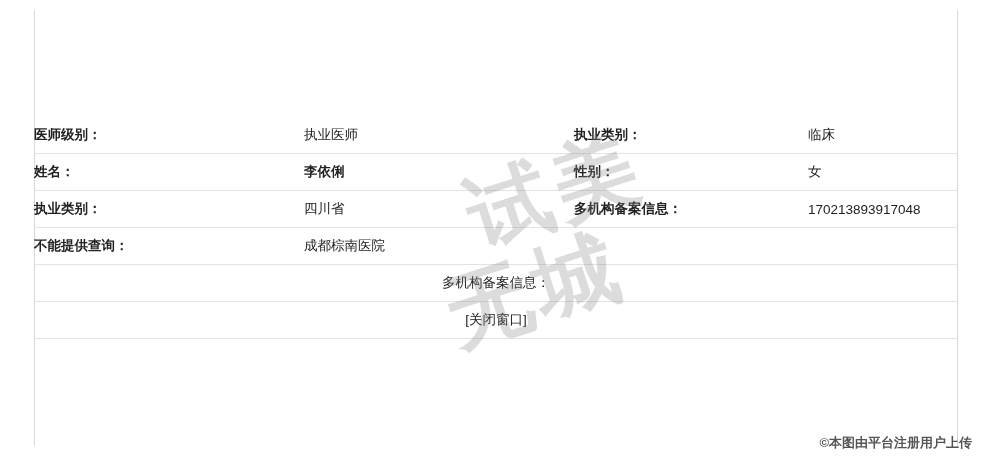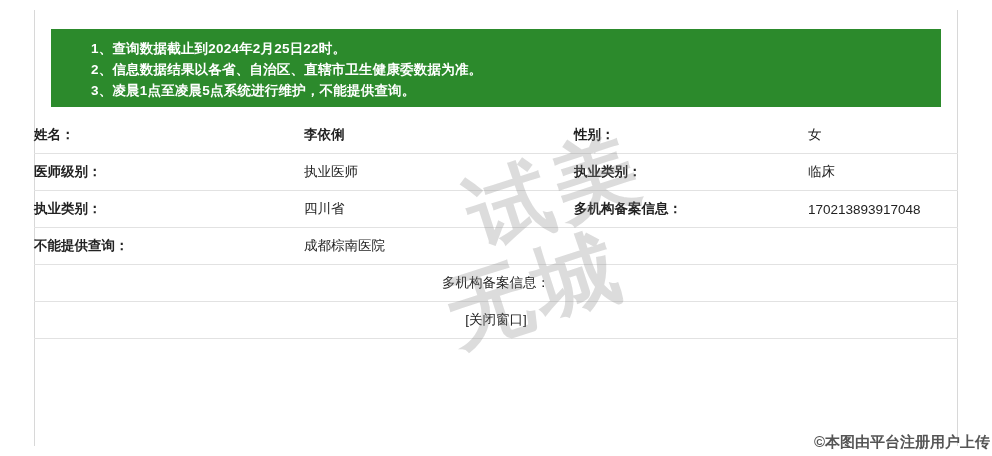--- a/index.html
+++ b/index.html
@@ -122,54 +122,49 @@
     color: rgba(140,140,140,0.30);
     transform: rotate(-18deg);
     letter-spacing: 6px;
     line-height: 96px;
     white-space: nowrap;
   }
   .wm1 { position: absolute; left: 50px; top: 0px; }
   .wm2 { position: absolute; left: 0px; top: 88px; }
   .footer-note {
     position: absolute;
-    right: 2px;
+    right: 20px;
     bottom: 4px;
-    font-size: 15px;
+    font-size: 13px;
     color: #555555;
     font-weight: bold;
     white-space: nowrap;
   }
 </style>
 </head>
 <body>
 
 <div id="page">
 
   <div id="content-frame"></div>
 
-  <div class="notice-box">
-    <div class="notice-line">1、查询数据截止到2024年2月25日22时。</div>
-    <div class="notice-line">2、信息数据结果以各省、自治区、直辖市卫生健康委数据为准。</div>
-    <div class="notice-line">3、凌晨1点至凌晨5点系统进行维护，不能提供查询。</div>
-  </div>
 
   <table class="info-table">
     <tbody>
         <tr>
+      <td class="c1 lbl">医师级别：</td>
+      <td class="c2 val">执业医师</td>
+      <td class="c3 lbl">执业类别：</td>
+      <td class="c4 val">临床</td>
+    </tr>
+    <tr>
       <td class="c1 lbl">姓名：</td>
       <td class="c2 val bold">李依俐</td>
       <td class="c3 lbl">性别：</td>
       <td class="c4 val">女</td>
-    </tr>
-    <tr>
-      <td class="c1 lbl">医师级别：</td>
-      <td class="c2 val">执业医师</td>
-      <td class="c3 lbl">执业类别：</td>
-      <td class="c4 val">临床</td>
     </tr>
     <tr>
       <td class="c1 lbl">执业类别：</td>
       <td class="c2 val">四川省</td>
       <td class="c3 lbl">多机构备案信息：</td>
       <td class="c4 val">170213893917048</td>
     </tr>
     <tr>
       <td class="c1 lbl">不能提供查询：</td>
       <td class="c2 val">成都棕南医院</td>

